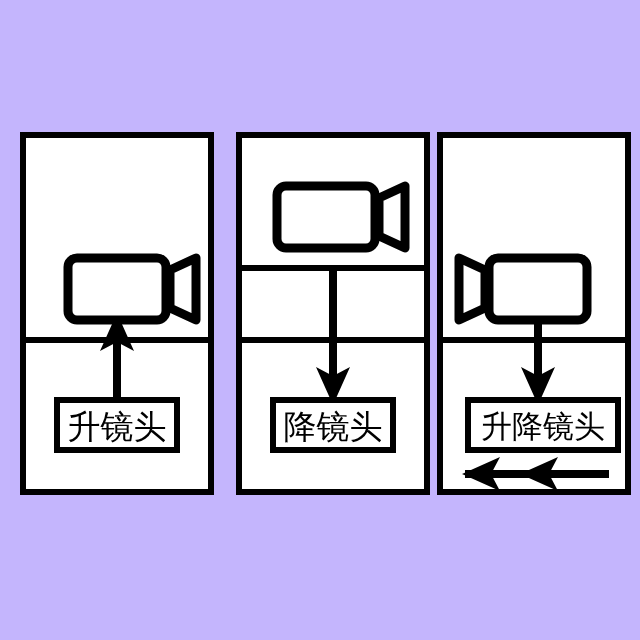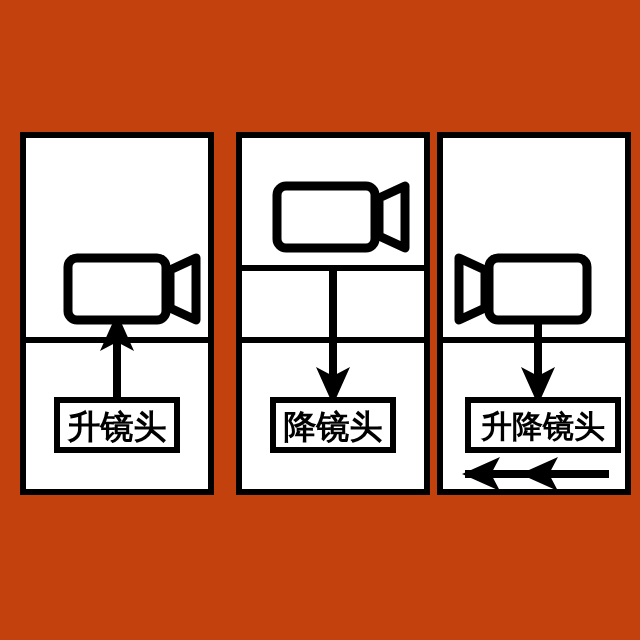--- a/index.html
+++ b/index.html
@@ -11,22 +11,21 @@
   body {
     width: 640px;
     height: 640px;
     overflow: hidden;
     font-family: "Liberation Sans", "DejaVu Sans", sans-serif;
   }
   #stage {
     position: relative;
     width: 640px;
     height: 640px;
-    background: #c2410c;
-    font-weight: bold;
+    background: #c4b5fd;
   }
   #diagram-svg {
     position: absolute;
     left: 0;
     top: 0;
     width: 640px;
     height: 640px;
     display: block;
   }
   .panel-frame {

